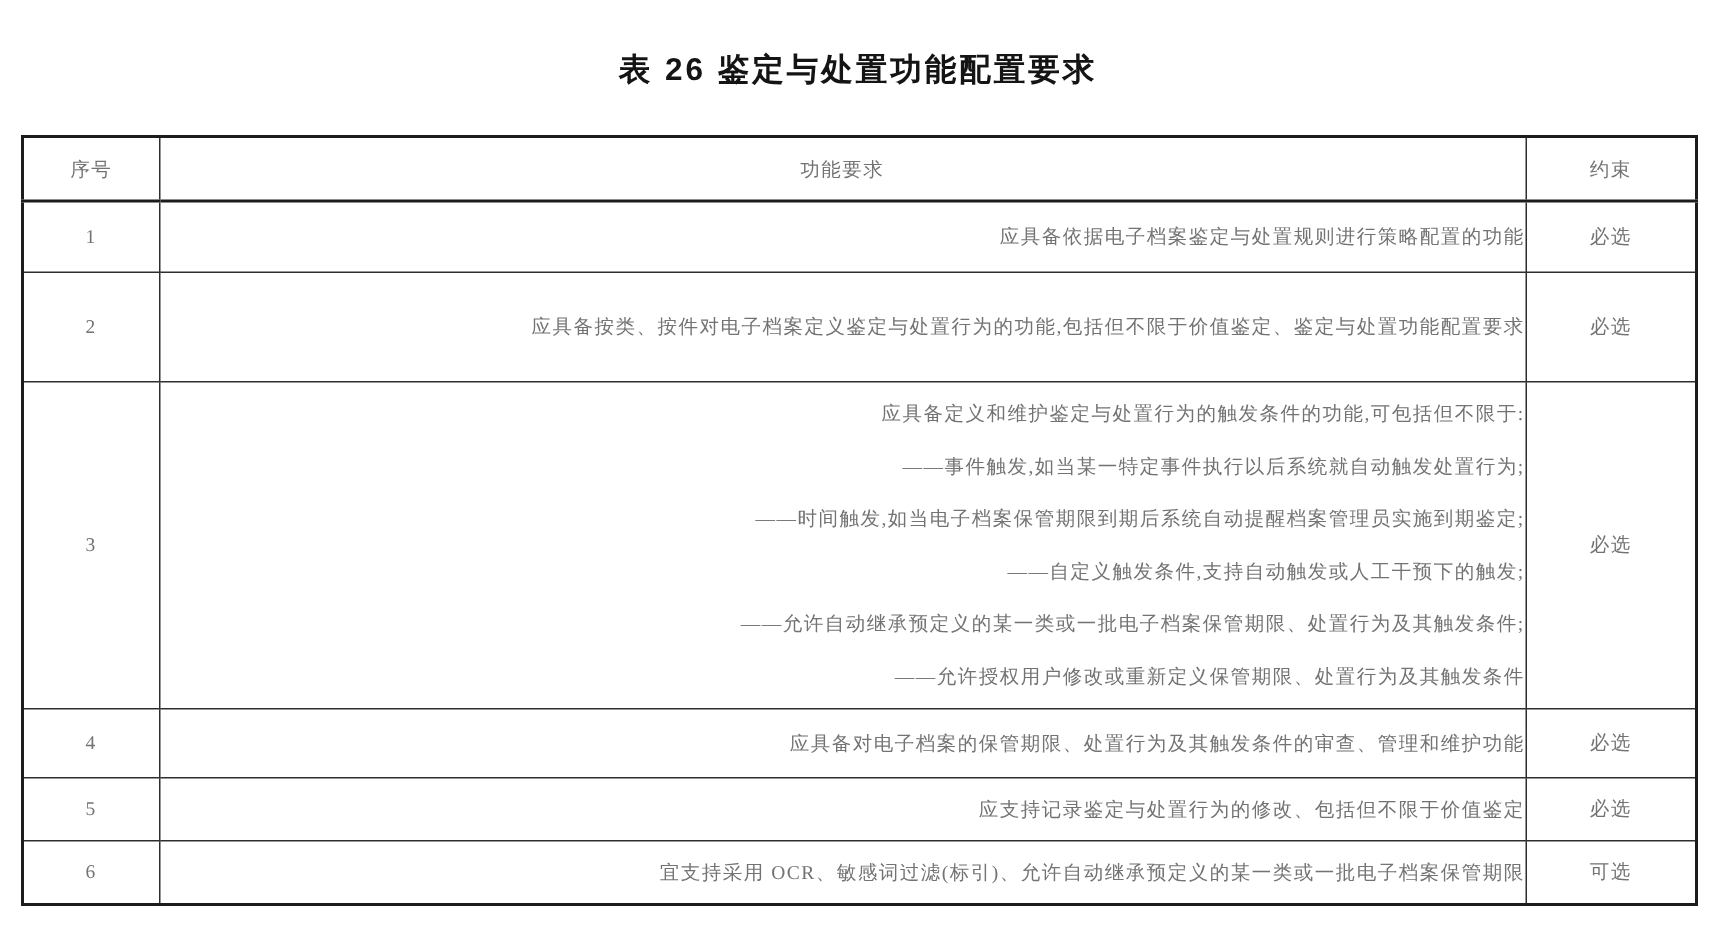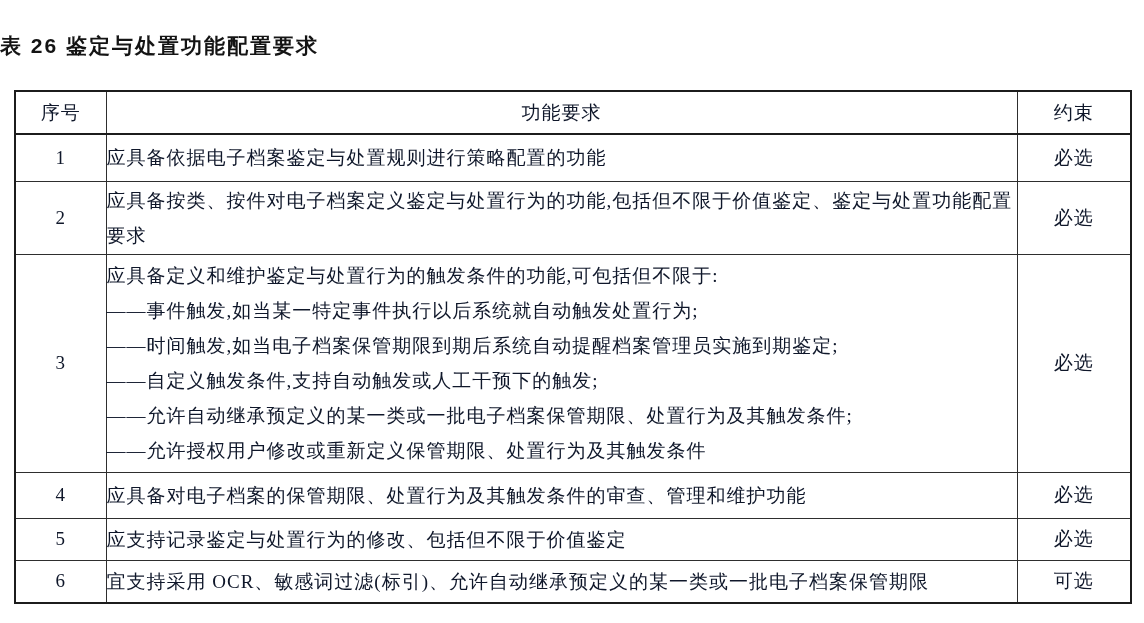--- a/index.html
+++ b/index.html
@@ -13,58 +13,58 @@
   .page {
     position: relative;
     width: 1144px;
     height: 623px;
     background: #ffffff;
     color: #1f1f1f;
   }
   .caption {
     margin: 0;
     padding-top: 32px;
-    text-align: left;
+    text-align: center;
     font-family: "Liberation Sans", "DejaVu Sans", sans-serif;
     font-weight: bold;
     font-size: 21px;
     letter-spacing: 2px;
     color: #141414;
   }
   table.spec-table {
     position: absolute;
     left: 14px;
     top: 90px;
     width: 1116px;
     border-collapse: collapse;
     table-layout: fixed;
     font-family: "Liberation Serif", "DejaVu Serif", serif;
-    font-size: 19px;
-    color: #0f172a;
+    font-size: 13px;
+    color: #737373;
     border: 2px solid #1c1c1c;
   }
   col.c-no { width: 91px; }
   col.c-req { width: 911px; }
   col.c-con { width: 114px; }
   .spec-table th,
   .spec-table td {
     border: 1px solid #2e2e2e;
     padding: 0;
     letter-spacing: 1px;
     vertical-align: middle;
   }
   .spec-table thead tr { height: 43px; }
   .spec-table thead th {
     font-weight: normal;
     text-align: center;
     border-bottom: 2px solid #1c1c1c;
   }
   .cell-no, .cell-con { text-align: center; }
   .cell-req {
-    text-align: left;
+    text-align: right;
     padding: 4px 13px;
     line-height: 35px;
     white-space: pre-line;
   }
   tbody tr:nth-child(1) { height: 47px; }
   tbody tr:nth-child(2) { height: 73px; }
   tbody tr:nth-child(3) { height: 218px; }
   tbody tr:nth-child(4) { height: 46px; }
   tbody tr:nth-child(5) { height: 42px; }
   tbody tr:nth-child(6) { height: 43px; }

